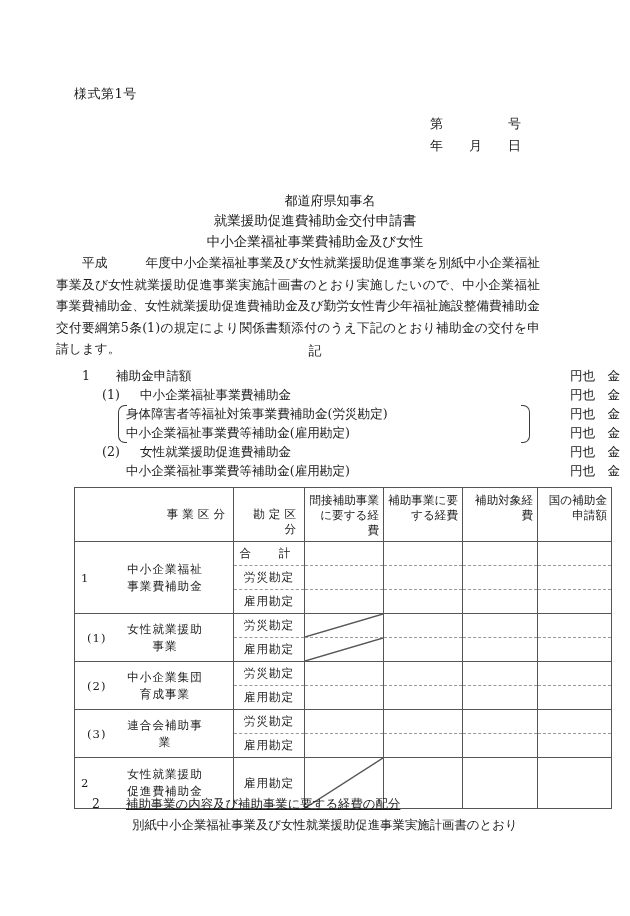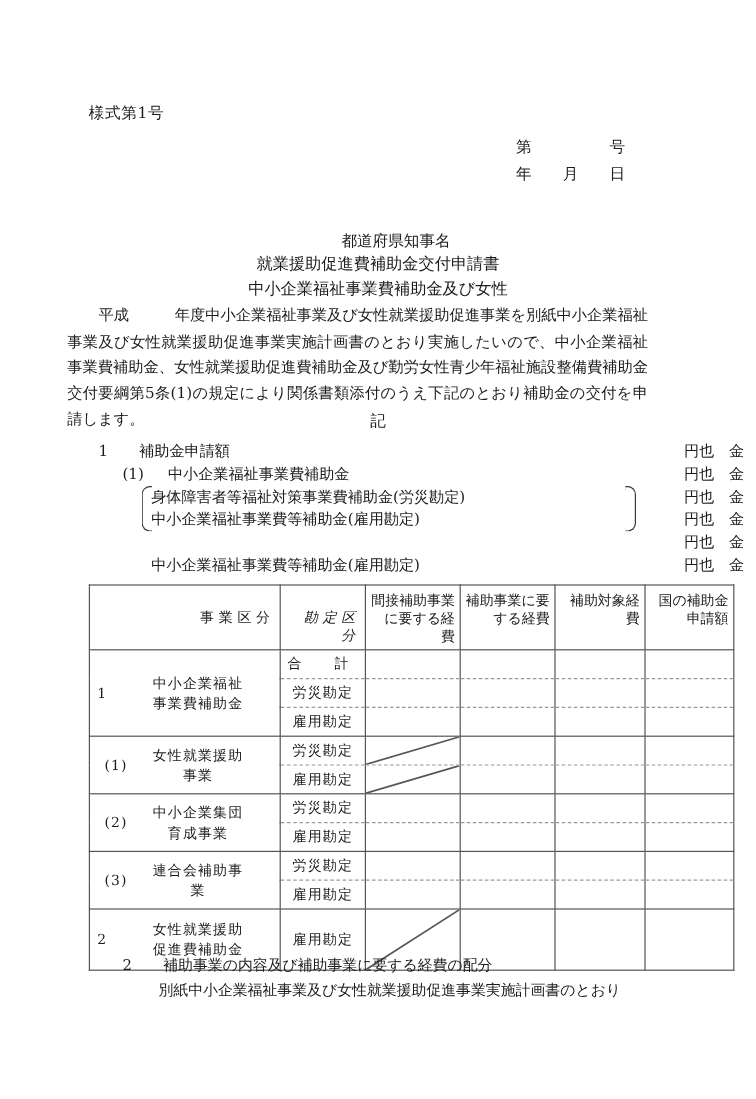--- a/index.html
+++ b/index.html
@@ -159,21 +159,21 @@
     vertical-align: top;
     padding-top: 5px;
   }
   .th-spread {
     letter-spacing: 4px;
     text-align: right;
     display: block;
     padding-top: 14px;
   }
   .th-wrap { text-align: right; }
-  .th-center { text-align: center; font-style: italic; }
+  .th-center { text-align: center; }
 
   .c-biz   { width: 150px; }
   .c-acct  { width: 62px;  text-align: center; }
   .c-ind   { width: 70px;  }
   .c-sub   { width: 70px;  }
   .c-tgt   { width: 66px;  }
   .c-nat   { width: 65px;  }
 
   td.sub-top    { border-bottom: 1px dashed #9a9a9a; }
   td.sub-mid    { border-top: none; border-bottom: 1px dashed #9a9a9a; }
@@ -223,21 +223,21 @@
   .row-h-tall { height: 26px; }
 
   
   .footer-notes {
     position: absolute;
     left: 74px; top: 793px;
     width: 484px;
     font-size: 12.4px;
     line-height: 21px;
   }
-  .footer-notes .fn-line1 { padding-left: 28px; }
+  .footer-notes .fn-line1 { padding-left: 18px; text-decoration: underline; }
   .footer-notes .fn-line2 { padding-left: 58px; }
   .fn-num { display: inline-block; width: 34px; }
 </style>
 </head>
 <body>
 
 <div class="page">
 
   <div class="form-no">様式第1号</div>
 
@@ -283,20 +283,21 @@
       <span class="amt-yen">円也</span>
     </div>
 
     <div class="amt-row">
       <span class="amt-label lvl2"><span>中小企業福祉事業費等補助金(雇用勘定)</span></span>
       <span class="amt-kin">金</span>
       <span class="amt-yen">円也</span>
     </div>
 
     <div class="amt-row">
+      <span class="amt-label lvl1"><span class="paren-idx">(2)</span><span>女性就業援助促進費補助金</span></span>
       <span class="amt-kin">金</span>
       <span class="amt-yen">円也</span>
     </div>
 
     <div class="amt-row">
       <span class="amt-label lvl2"><span>中小企業福祉事業費等補助金(雇用勘定)</span></span>
       <span class="amt-kin">金</span>
       <span class="amt-yen">円也</span>
     </div>
   </div>

